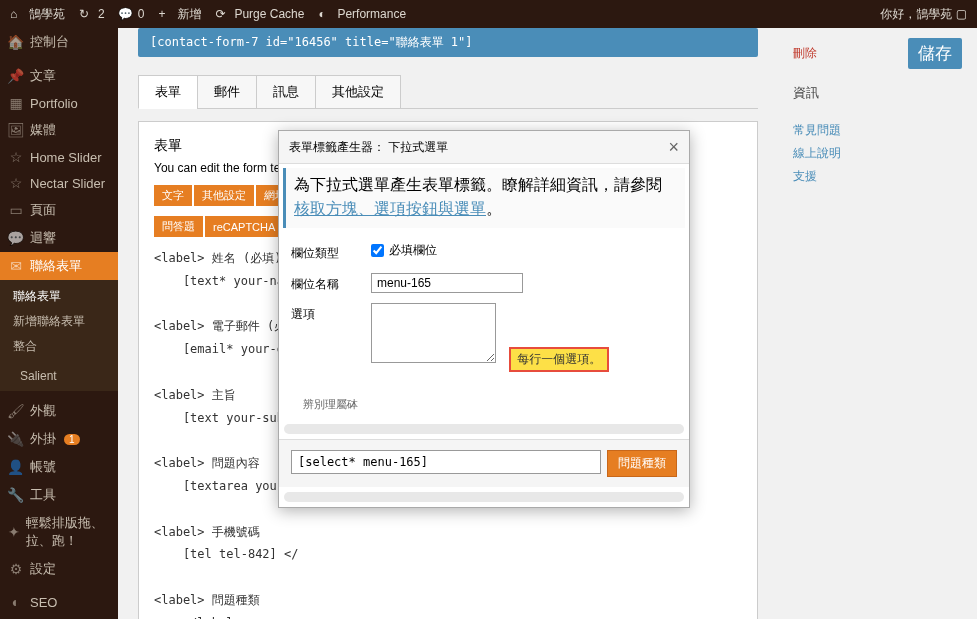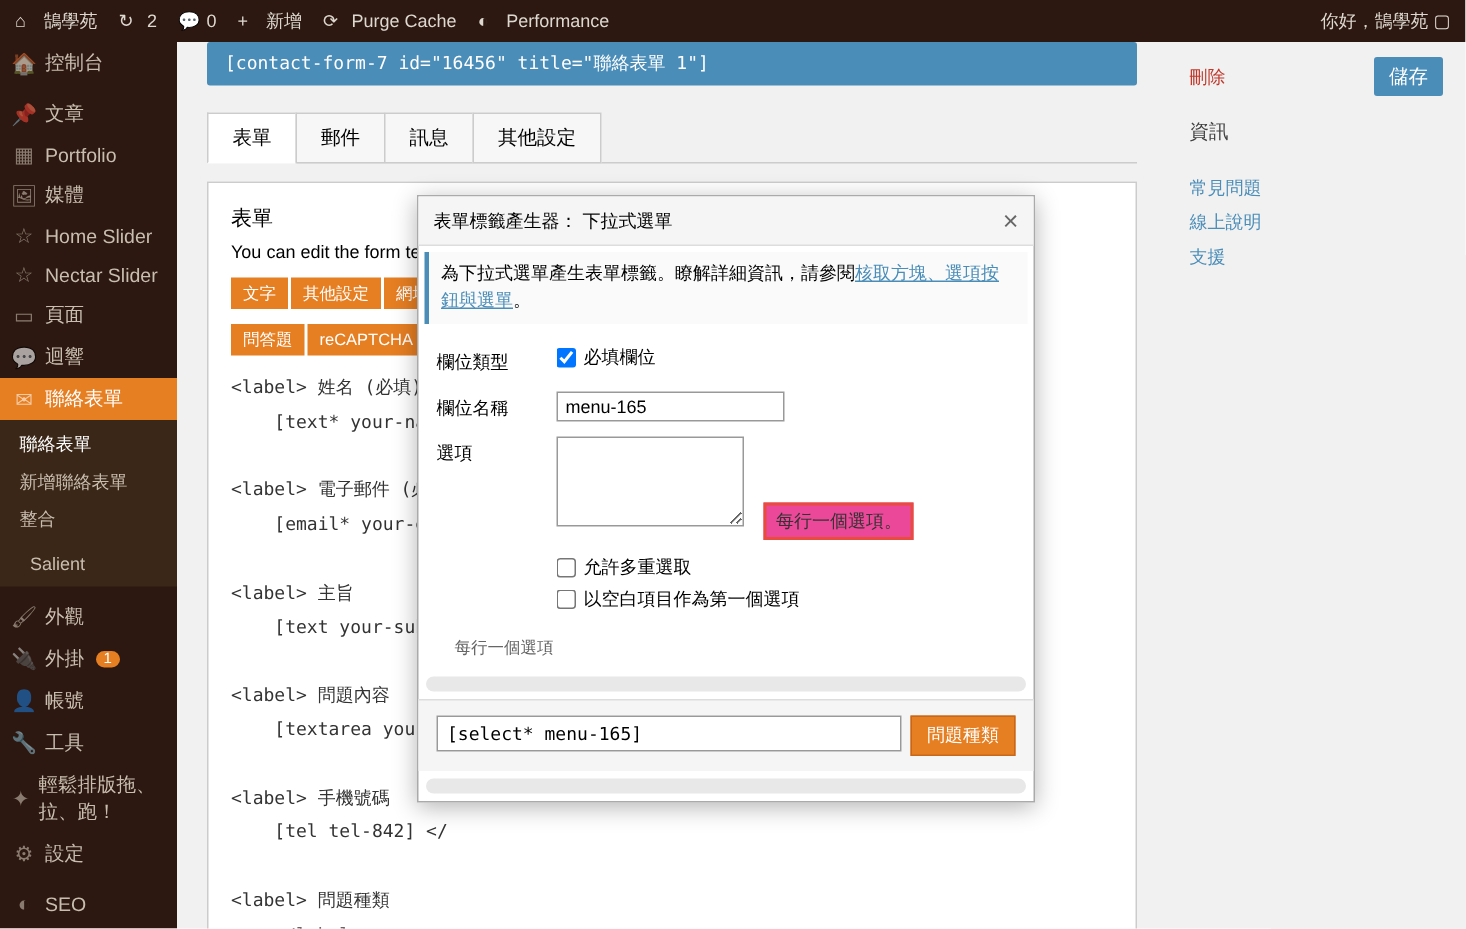--- a/index.html
+++ b/index.html
@@ -41,40 +41,40 @@
     .editor-wrap { background: #fff; border: 1px solid #ccc; padding: 15px; width: 620px; }
     .editor-title { font-size: 14px; margin-bottom: 6px; }
     .editor-desc { font-size: 12px; margin-bottom: 10px; }
     .tag-row { display: flex; flex-wrap: wrap; gap: 2px; margin-bottom: 10px; }
     .tag-btn { background: #e67e22; color: #fff; padding: 3px 8px; font-size: 11px; border: none; cursor: pointer; }
     .code-area { font-family: monospace; font-size: 12px; line-height: 1.9; color: #333; min-height: 320px; }
     
     
     .meta-box { margin-bottom: 15px; }
     .meta-row { display: flex; justify-content: space-between; align-items: center; margin-bottom: 10px; }
-    .save-btn { background: #4a8db8; color: #fff; padding: 4px 10px; border: none; font-size: 13px; cursor: pointer; border-radius: 2px; font-family: Liberation Serif, serif; }
+    .save-btn { background: #4a8db8; color: #fff; padding: 4px 10px; border: none; font-size: 17px; cursor: pointer; border-radius: 2px; font-family: Liberation Serif, serif; }
     .link-txt { color: #c0392b; font-size: 12px; cursor: pointer; }
     .info-item { font-size: 12px; margin-bottom: 6px; color: #4a8db8; cursor: pointer; }
     .section-label { font-size: 13px; color: #404040; margin-bottom: 10px; }
     
     
     .modal { position: absolute; left: 278px; top: 130px; width: 412px; background: #fff; border: 1px solid #aaa; box-shadow: 0 3px 15px rgba(0,0,0,0.3); z-index: 100; }
     .modal-header { background: #f5f5f5; padding: 7px 10px; border-bottom: 1px solid #ddd; display: flex; justify-content: space-between; align-items: center; font-size: 12px; }
     .modal-close { cursor: pointer; font-size: 18px; color: #666; line-height: 1; }
     .modal-body { padding: 0; max-height: 340px; overflow: hidden; position: relative; }
-    .modal-inner { border-left: 3px solid #4a8db8; margin: 4px; padding: 6px 8px; font-size: 12px; background: #fafafa; line-height: 1.5; font-family: Liberation Mono, monospace; }
+    .modal-inner { border-left: 3px solid #4a8db8; margin: 4px; padding: 6px 8px; font-size: 16px; background: #fafafa; line-height: 1.5; font-family: Liberation Mono, monospace; }
     .modal-inner a { color: #4a8db8; text-decoration: underline; }
     .modal-form { padding: 10px 12px; }
     .form-row { display: flex; align-items: flex-start; margin-bottom: 10px; font-size: 12px; }
     .form-label { width: 80px; flex-shrink: 0; padding-top: 3px; }
     .form-field { flex: 1; }
     .form-field input[type="text"] { width: 152px; padding: 2px 5px; border: 1px solid #999; font-size: 12px; }
     .form-field textarea { width: 125px; height: 60px; border: 1px solid #999; resize: both; }
     .chk-row { display: flex; align-items: center; gap: 5px; font-size: 12px; margin-bottom: 4px; }
-    .highlight-note { border: 2px solid #e74c3c; padding: 2px 6px; font-size: 12px; background: #ec4899; display: inline-block; margin-left: 10px; color: #333; }
+    .highlight-note { border: 2px solid #e74c3c; padding: 2px 6px; font-size: 12px; background: #fde047; display: inline-block; margin-left: 10px; color: #333; }
     .modal-scrollbar { height: 10px; background: #e8e8e8; margin: 0 5px 5px; border-radius: 5px; }
     .insert-row { background: #f5f5f5; padding: 10px 12px; border-top: 1px solid #ddd; display: flex; justify-content: space-between; align-items: flex-start; }
     .insert-input { width: 310px; padding: 4px 6px; border: 1px solid #999; font-family: monospace; font-size: 12px; }
     .insert-btn { background: #e67e22; color: #fff; padding: 4px 10px; border: 1px solid #c8671a; font-size: 12px; cursor: pointer; }
     .modal-scroll2 { height: 10px; background: #e8e8e8; margin: 5px; border-radius: 5px; }
     .truncated { font-size: 11px; color: #666; padding: 2px 12px; }
   </style>
 </head>
 <body>
 
@@ -278,32 +278,22 @@
       </div>
       <div class="form-row">
         <div class="form-label">選項</div>
         <div class="form-field" style="position:relative">
           <textarea style=""></textarea>
           <span class="highlight-note">每行一個選項。</span>
         </div>
       </div>
       <div class="form-row">
         <div class="form-label"></div>
-        <div class="form-field">
-          <div class="chk-row">
-              <input type="checkbox" style="">
-              <span>允許多重選取</span>
-            </div>
-          <div class="chk-row">
-              <input type="checkbox" style="">
-              <span>以空白項目作為第一個選項</span>
-            </div>
-        </div>
-      </div>
-      <div class="truncated">每行一個選項</div>
+      </div>
+      <div class="truncated">辨別理屬砵</div>
     </div>
     <div class="modal-scrollbar"></div>
   </div>
   <div class="insert-row">
     <input class="insert-input" type="text" value="[select* menu-165]" style="">
     <button class="insert-btn">問題種類</button>
   </div>
   <div class="modal-scroll2"></div>
 </div>
 

